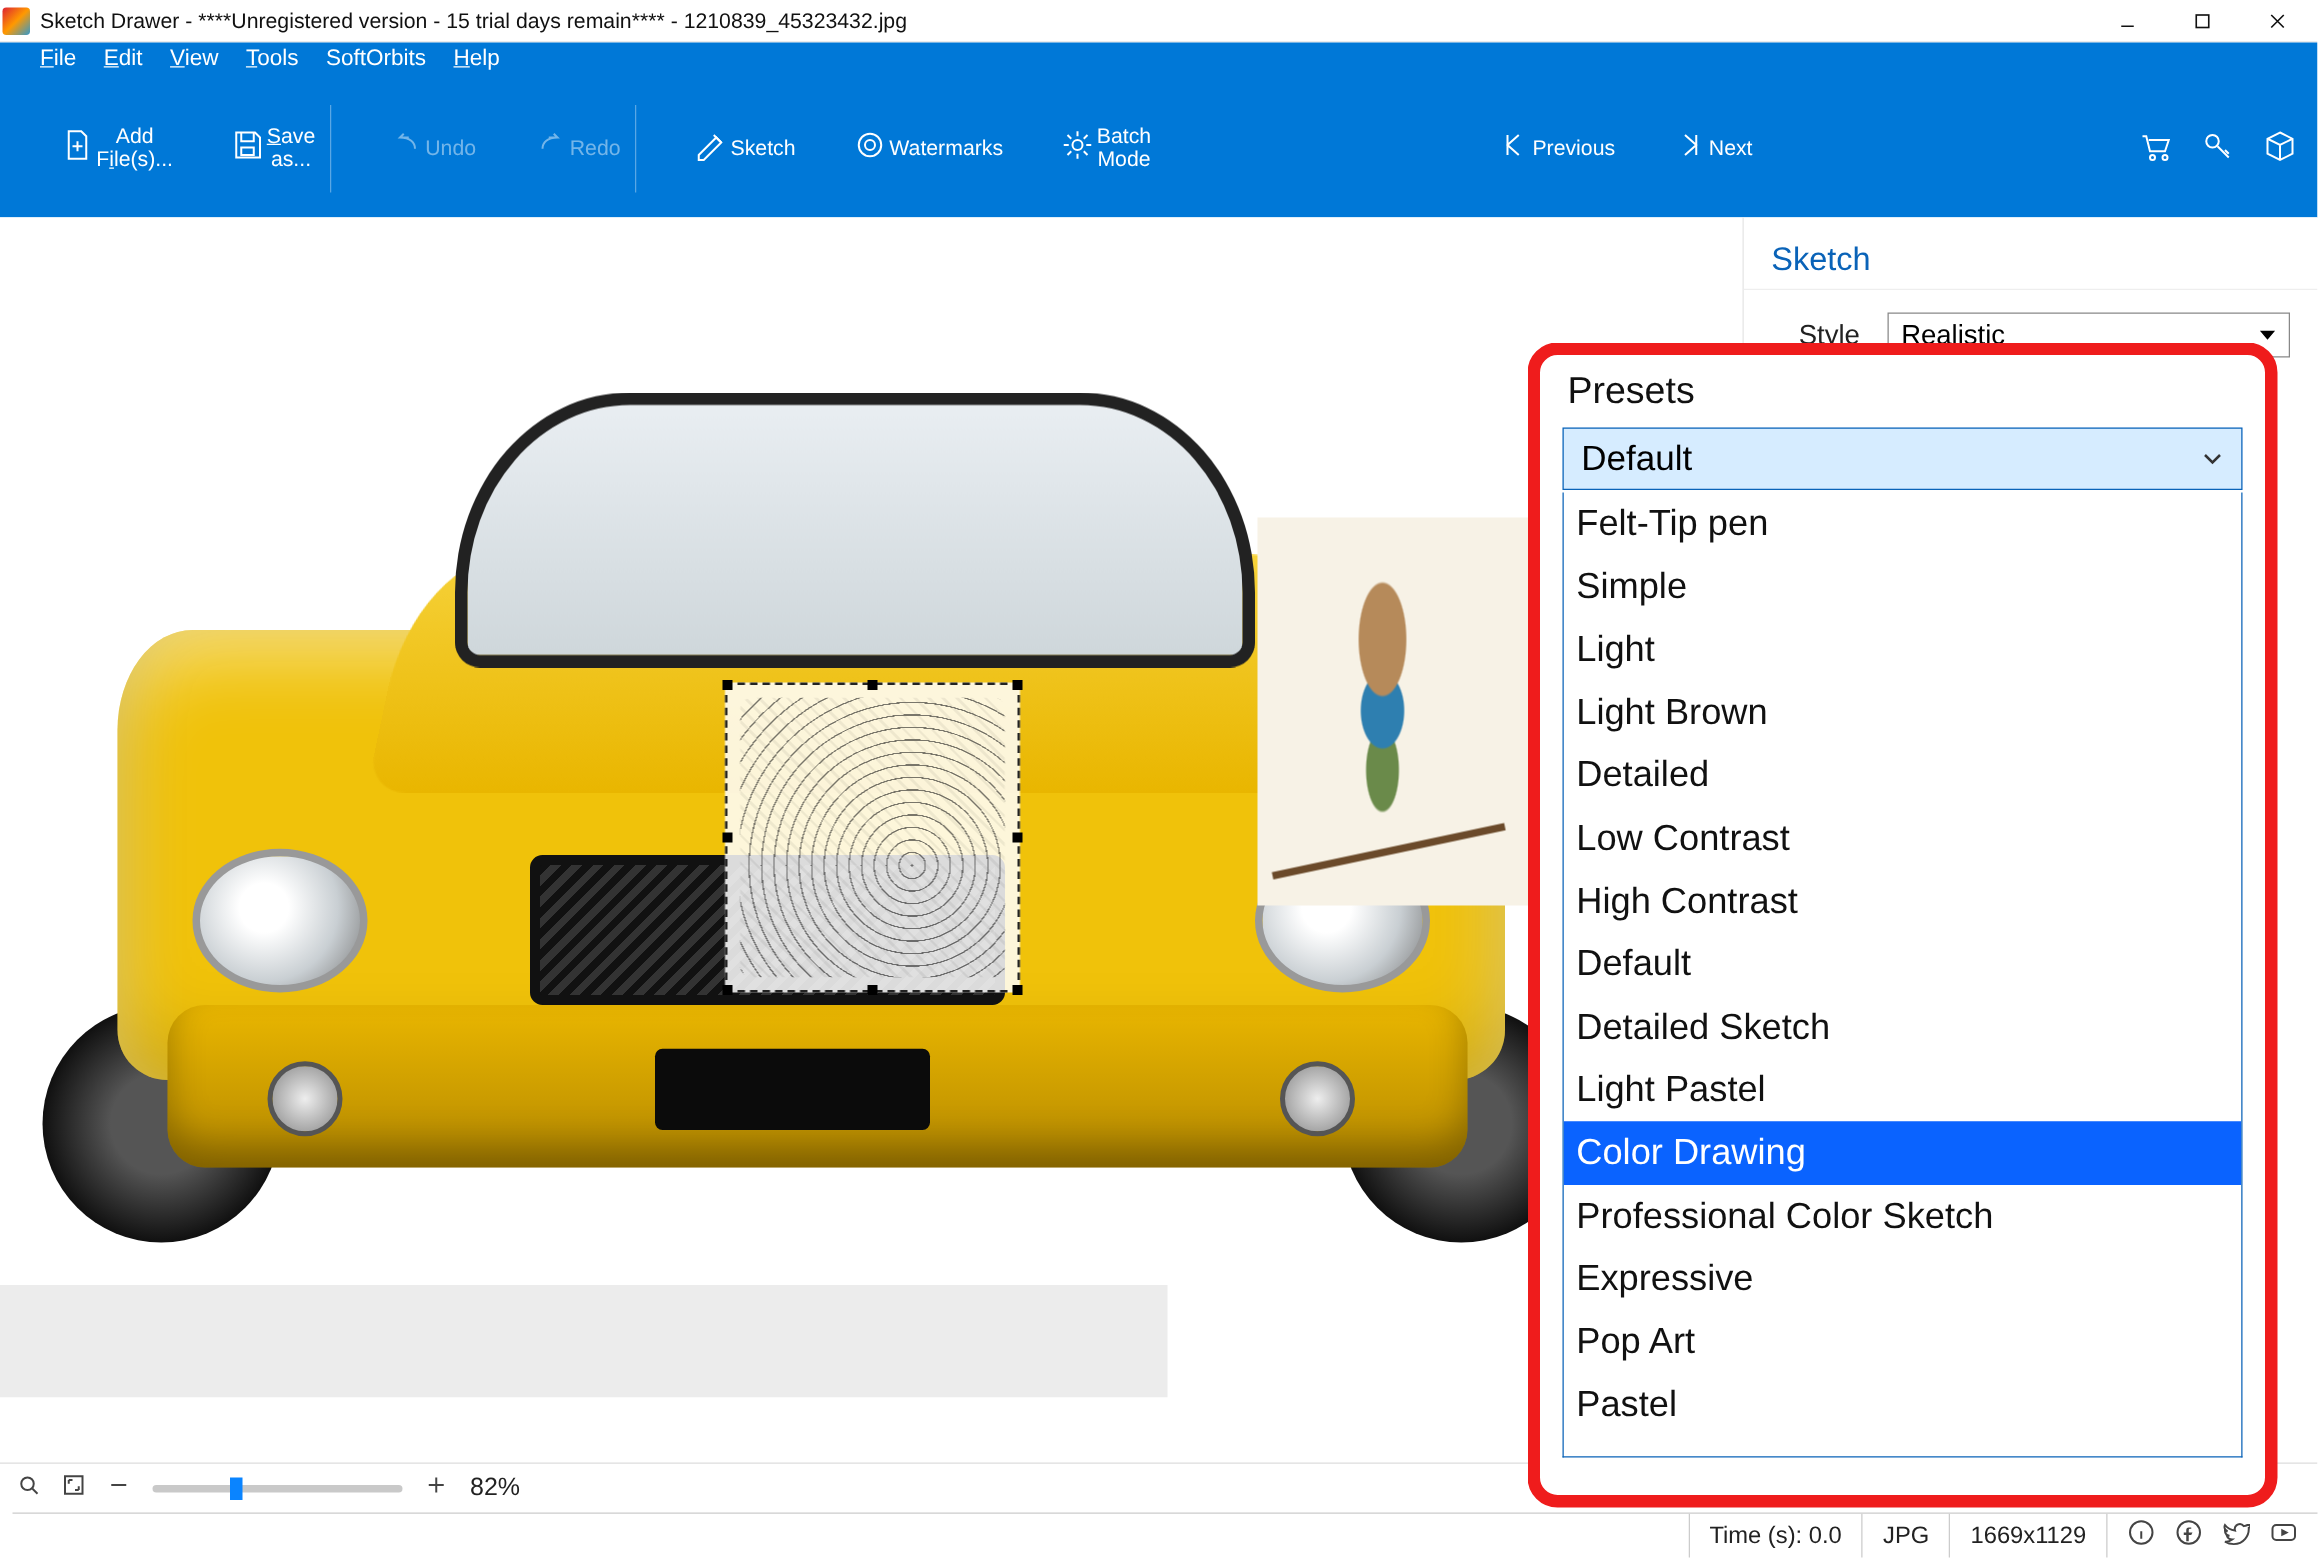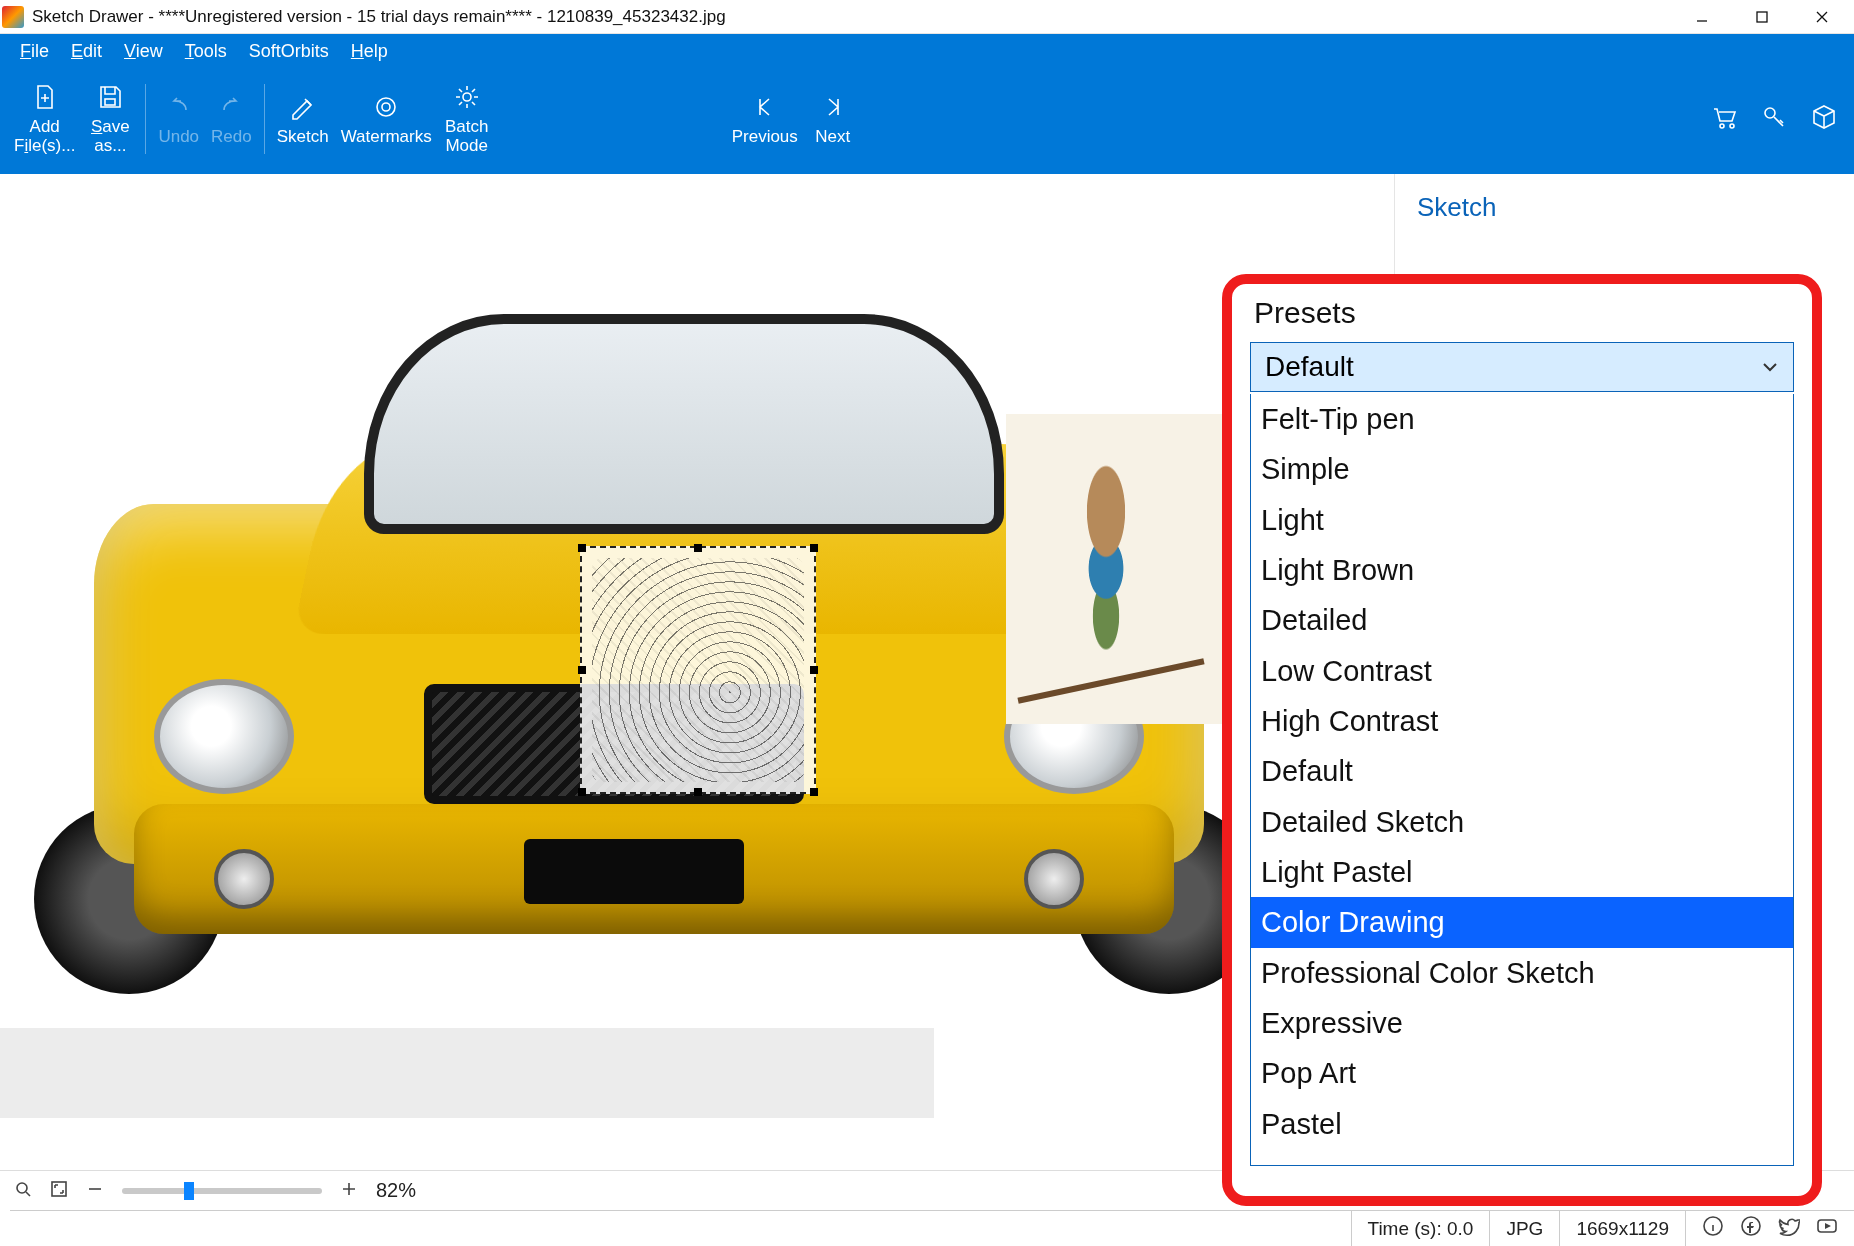--- a/index.html
+++ b/index.html
@@ -6,27 +6,27 @@
 html, body { width: 1854px; height: 1246px; overflow: hidden; background: #fff; }
 
 
 .titlebar { height: 34px; background: #fff; display: flex; align-items: center; padding: 0 2px; border-bottom: 1px solid #e5e5e5; }
 .titlebar .app-icon { width: 22px; height: 22px; margin-right: 8px; background: linear-gradient(135deg,#d23,#f90 50%,#39c); border-radius: 3px; }
 .titlebar .title-text { font-size: 17px; color: #111; flex: 1; }
 .titlebar .win-btn { width: 60px; height: 34px; display: flex; align-items: center; justify-content: center; }
 .titlebar .win-btn svg { width: 14px; height: 14px; stroke: #111; stroke-width: 1.3; fill: none; }
 
 
-.menubar { height: 30px; background: #0078d7; display: flex; align-items: flex-end; padding: 0 10px; gap: 2px; }
+.menubar { height: 30px; background: #0078d7; display: flex; align-items: flex-start; padding: 0 22px; gap: 2px; }
 .menubar .menu-item { color: #fff; font-size: 18px; padding: 2px 10px; cursor: pointer; }
 .menubar .menu-item .ul { text-decoration: underline; }
 
 
 .toolbar { height: 110px; background: #0078d7; display: flex; align-items: center; padding: 0 8px; color: #fff; position: relative; }
-.toolbar .tb-btn { display: flex; flex-direction: column; align-items: center; justify-content: center; padding: 4px 6px; min-width: 58px; height: 100%; text-align: center; font-size: 17px; line-height: 1.1; }
+.toolbar .tb-btn { display: flex; flex-direction: row; align-items: center; justify-content: center; padding: 4px 6px; min-width: 58px; height: 100%; text-align: center; font-size: 17px; line-height: 1.1; margin-left: 33px; }
 .toolbar .tb-btn.small { min-width: 50px; }
 .toolbar .tb-btn .ico { width: 30px; height: 30px; display: flex; align-items: center; justify-content: center; margin-bottom: 6px; }
 .toolbar .tb-btn .ico svg { width: 28px; height: 28px; stroke: #fff; fill: none; stroke-width: 1.6; }
 .toolbar .tb-btn.disabled { opacity: .45; text-align: right; }
 .toolbar .sep { width: 1px; height: 70px; background: rgba(255,255,255,.35); margin: 0 6px; }
 .toolbar .spacer-large { width: 230px; }
 .toolbar .right-icons { position: absolute; right: 16px; top: 0; bottom: 0; display: flex; align-items: center; gap: 22px; }
 .toolbar .right-icons svg { width: 28px; height: 28px; stroke: #fff; fill: none; stroke-width: 1.6; }
 
 
@@ -264,20 +264,29 @@
         <div class="handle h6"></div>
           <div class="handle h7"></div>
           <div class="handle h8"></div>
       </div>
       <div class="bird-preview"></div>
       <div class="canvas-footer-gray"></div>
     </div>
 
     <div class="right-panel">
       <div class="tab">Sketch</div>
+      <div class="style-row">
+        <div class="lbl">Style</div>
+        <div class="combo">
+          <span>Realistic</span>
+          <svg viewBox="0 0 14 14">
+              <path d="M2 4l5 6 5-6z"></path>
+            </svg>
+        </div>
+      </div>
     </div>
   </div>
 
   <div class="zoombar" style="bottom:0;">
     <span class="ico"><svg viewBox="0 0 18 18">
           <circle cx="8" cy="8" r="5"></circle>
           <path d="M12 12l4 4"></path>
         </svg></span>
     <span class="ico"><svg viewBox="0 0 18 18">
           <rect x="2" y="2" width="14" height="14"></rect>

